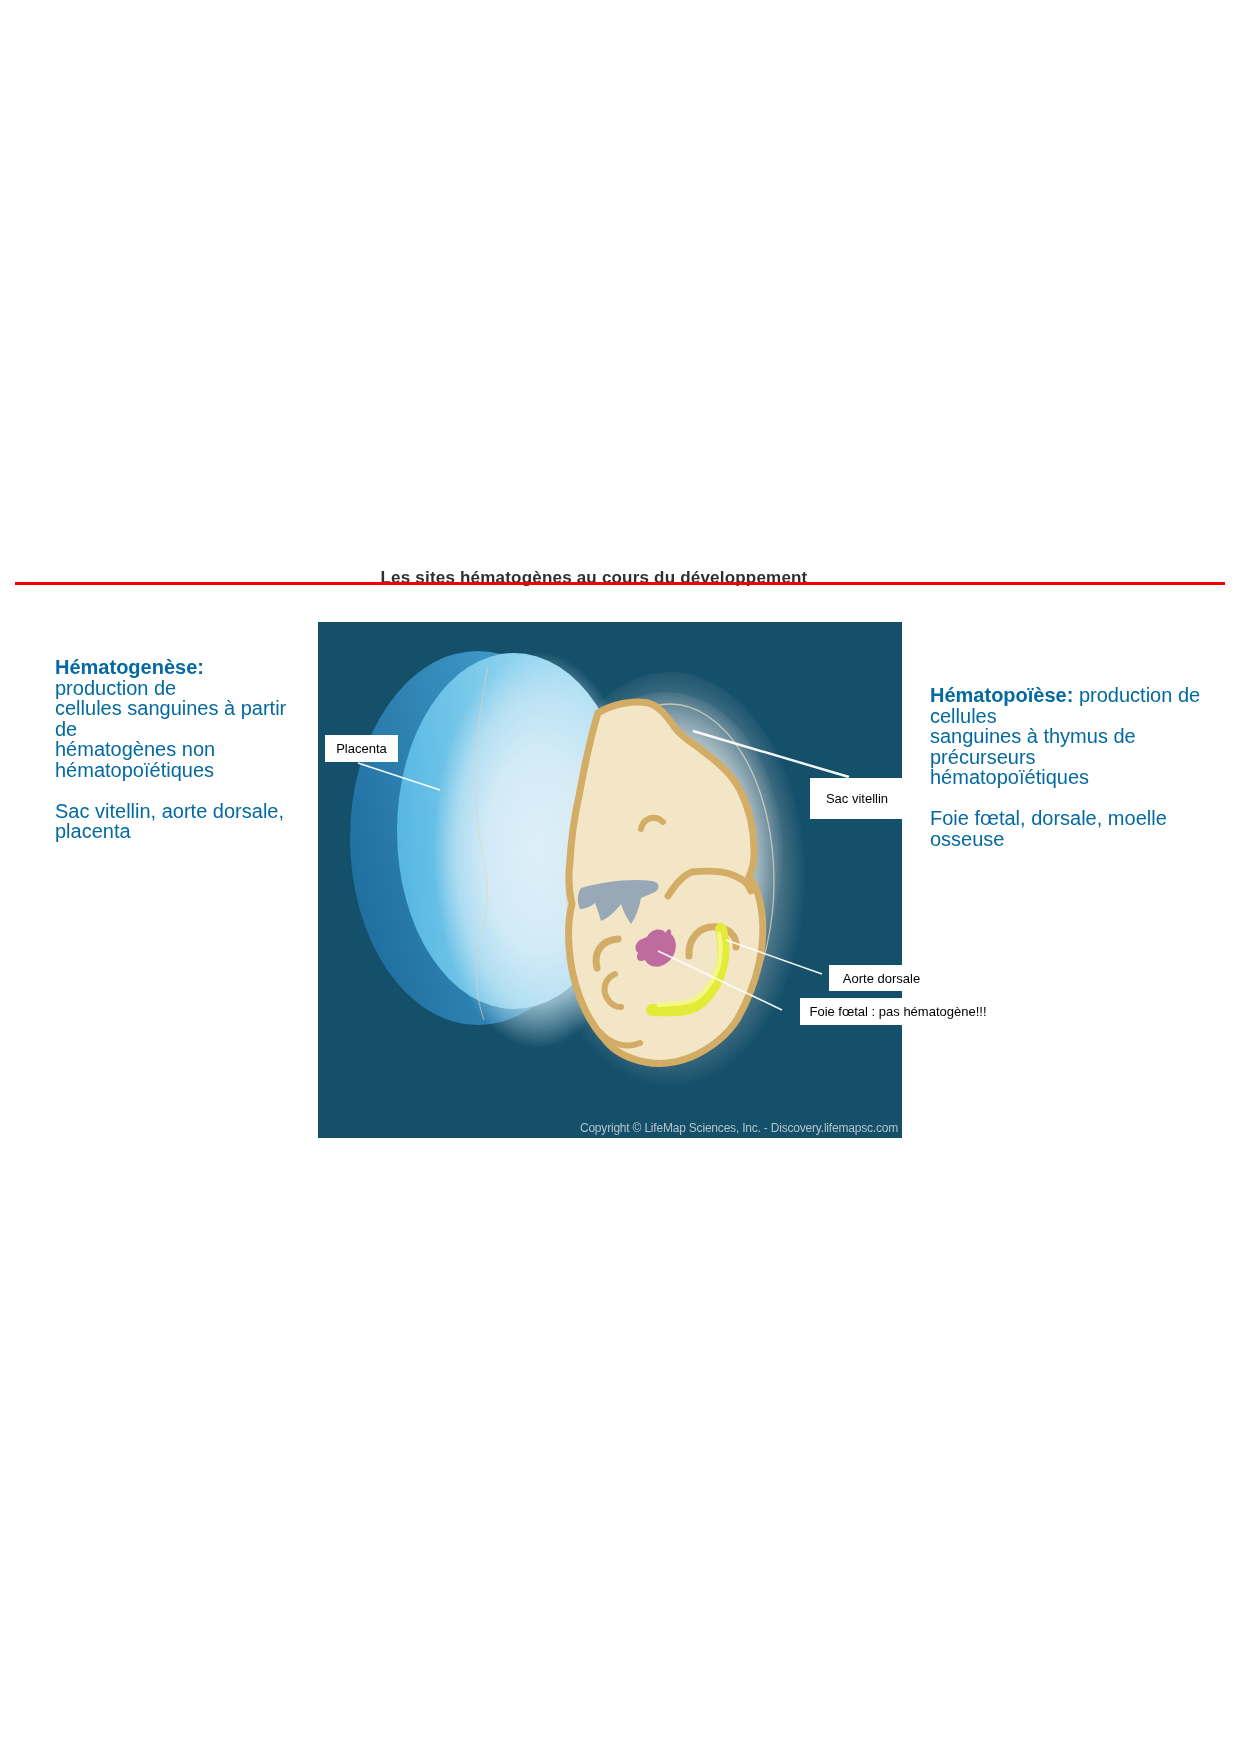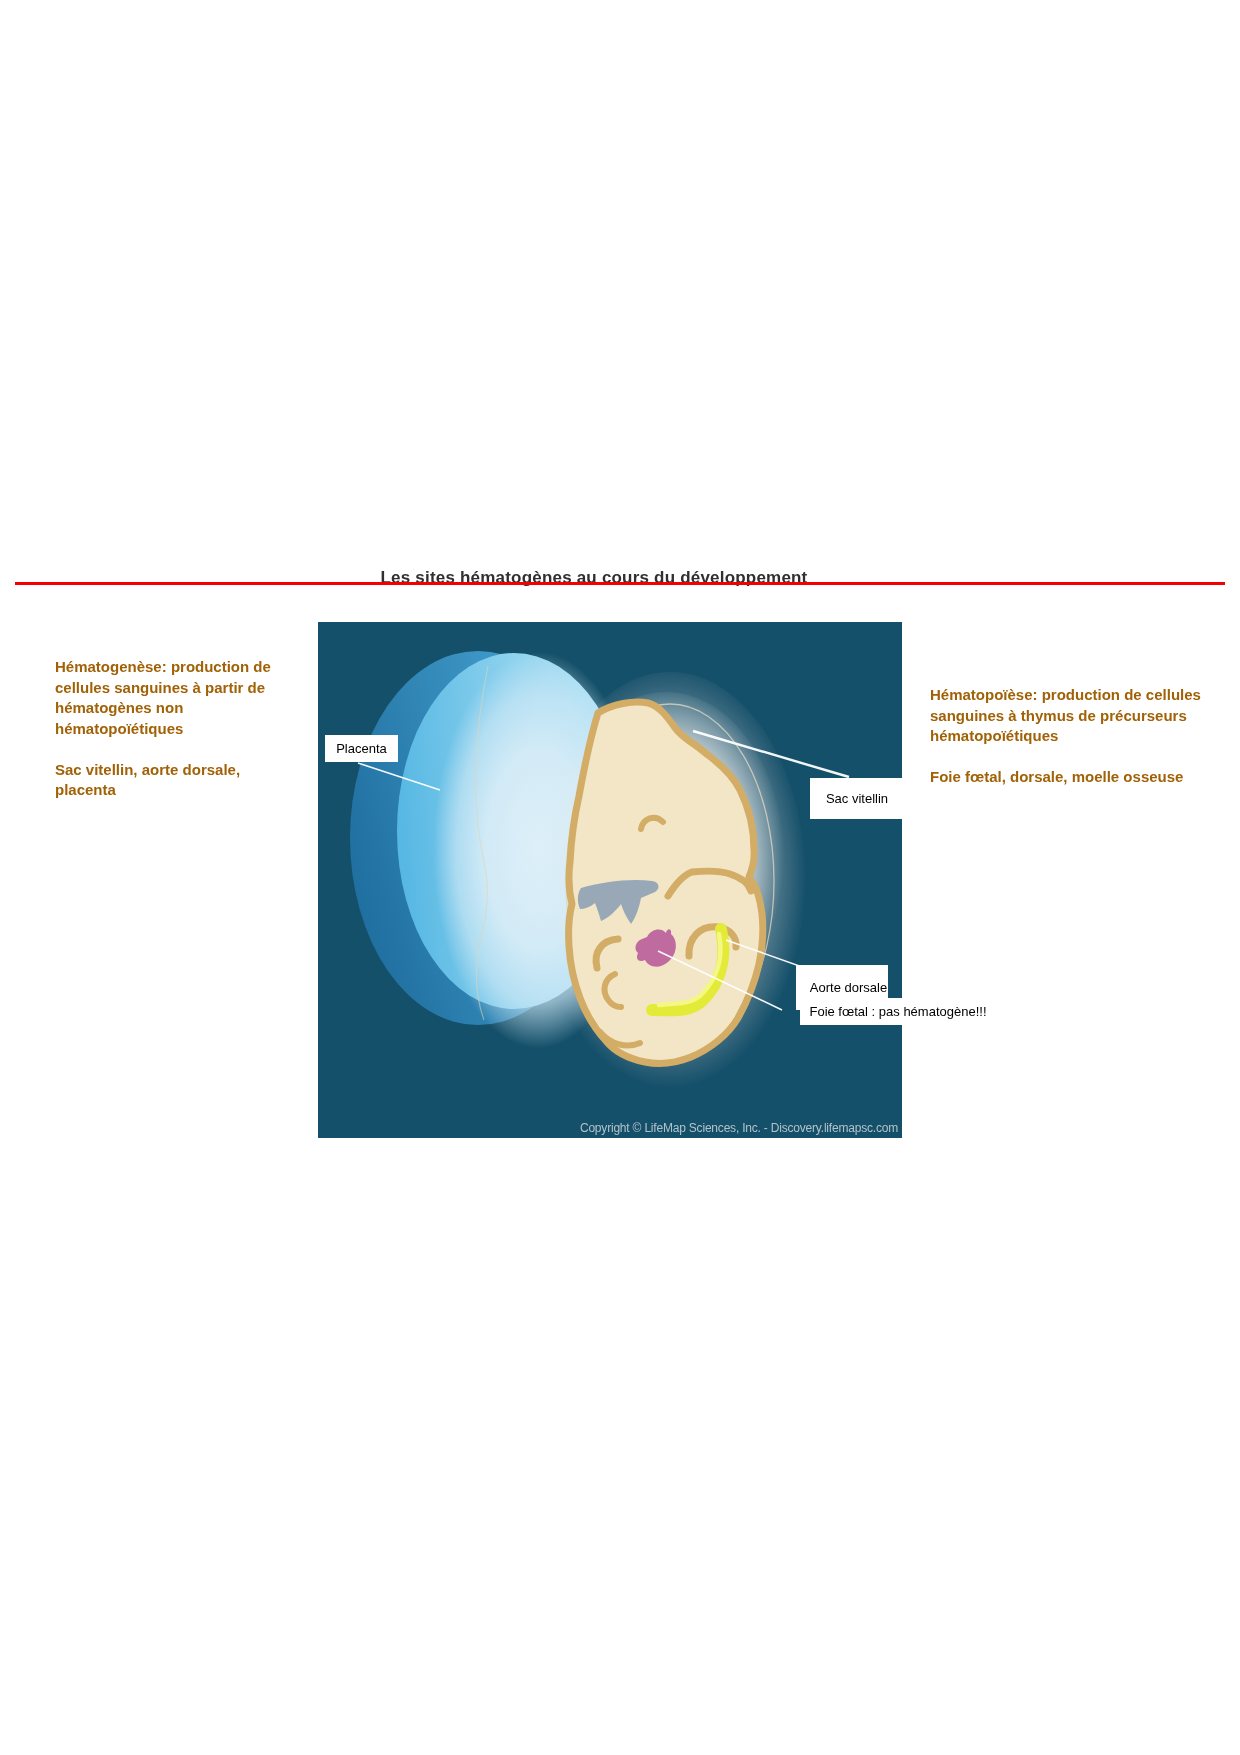--- a/index.html
+++ b/index.html
@@ -27,24 +27,23 @@
   }
   .red-rule {
     position: absolute;
     top: 582px;
     left: 15px;
     width: 1210px;
     height: 3px;
   }
   .text-panel {
     position: absolute;
-    font-size: 15px;
+    font-size: 20px;
     line-height: 20.5px;
-    color: #a16207;
-    font-weight: bold;
+    color: #0369a1;
   }
   .text-panel .line { display: block; }
   .text-panel .spacer { display: block; height: 20.5px; }
   #left-panel  { top: 657px; left: 55px;  width: 240px; }
   #right-panel { top: 657px; left: 930px; width: 280px; margin-top: 28px; }
   .figure {
     position: absolute;
     top: 622px;
     left: 318px;
     width: 584px;
@@ -64,21 +63,21 @@
     background: #ffffff;
     color: #000000;
     font-size: 13px;
     display: flex;
     align-items: center;
     justify-content: center;
     white-space: nowrap;
   }
   #label-placenta     { left: 325px; top: 735px; width: 73px;  height: 27px; }
   #label-sac-vitellin { left: 810px; top: 778px; width: 94px;  height: 41px; }
-  #label-aorte        { left: 796px; top: 965px; width: 92px;  height: 45px; padding-left: 13px; }
+  #label-aorte        { left: 829px; top: 965px; width: 92px;  height: 26px; padding-left: 13px; }
   #label-foie         { left: 800px; top: 998px; width: 196px; height: 27px; }
 </style>
 </head>
 <body>
 
 <div class="page">
 
   <h1 class="title">Les sites hématogènes au cours du développement</h1>
   <div class="red-rule" style="background:#f40000;"></div>
 

